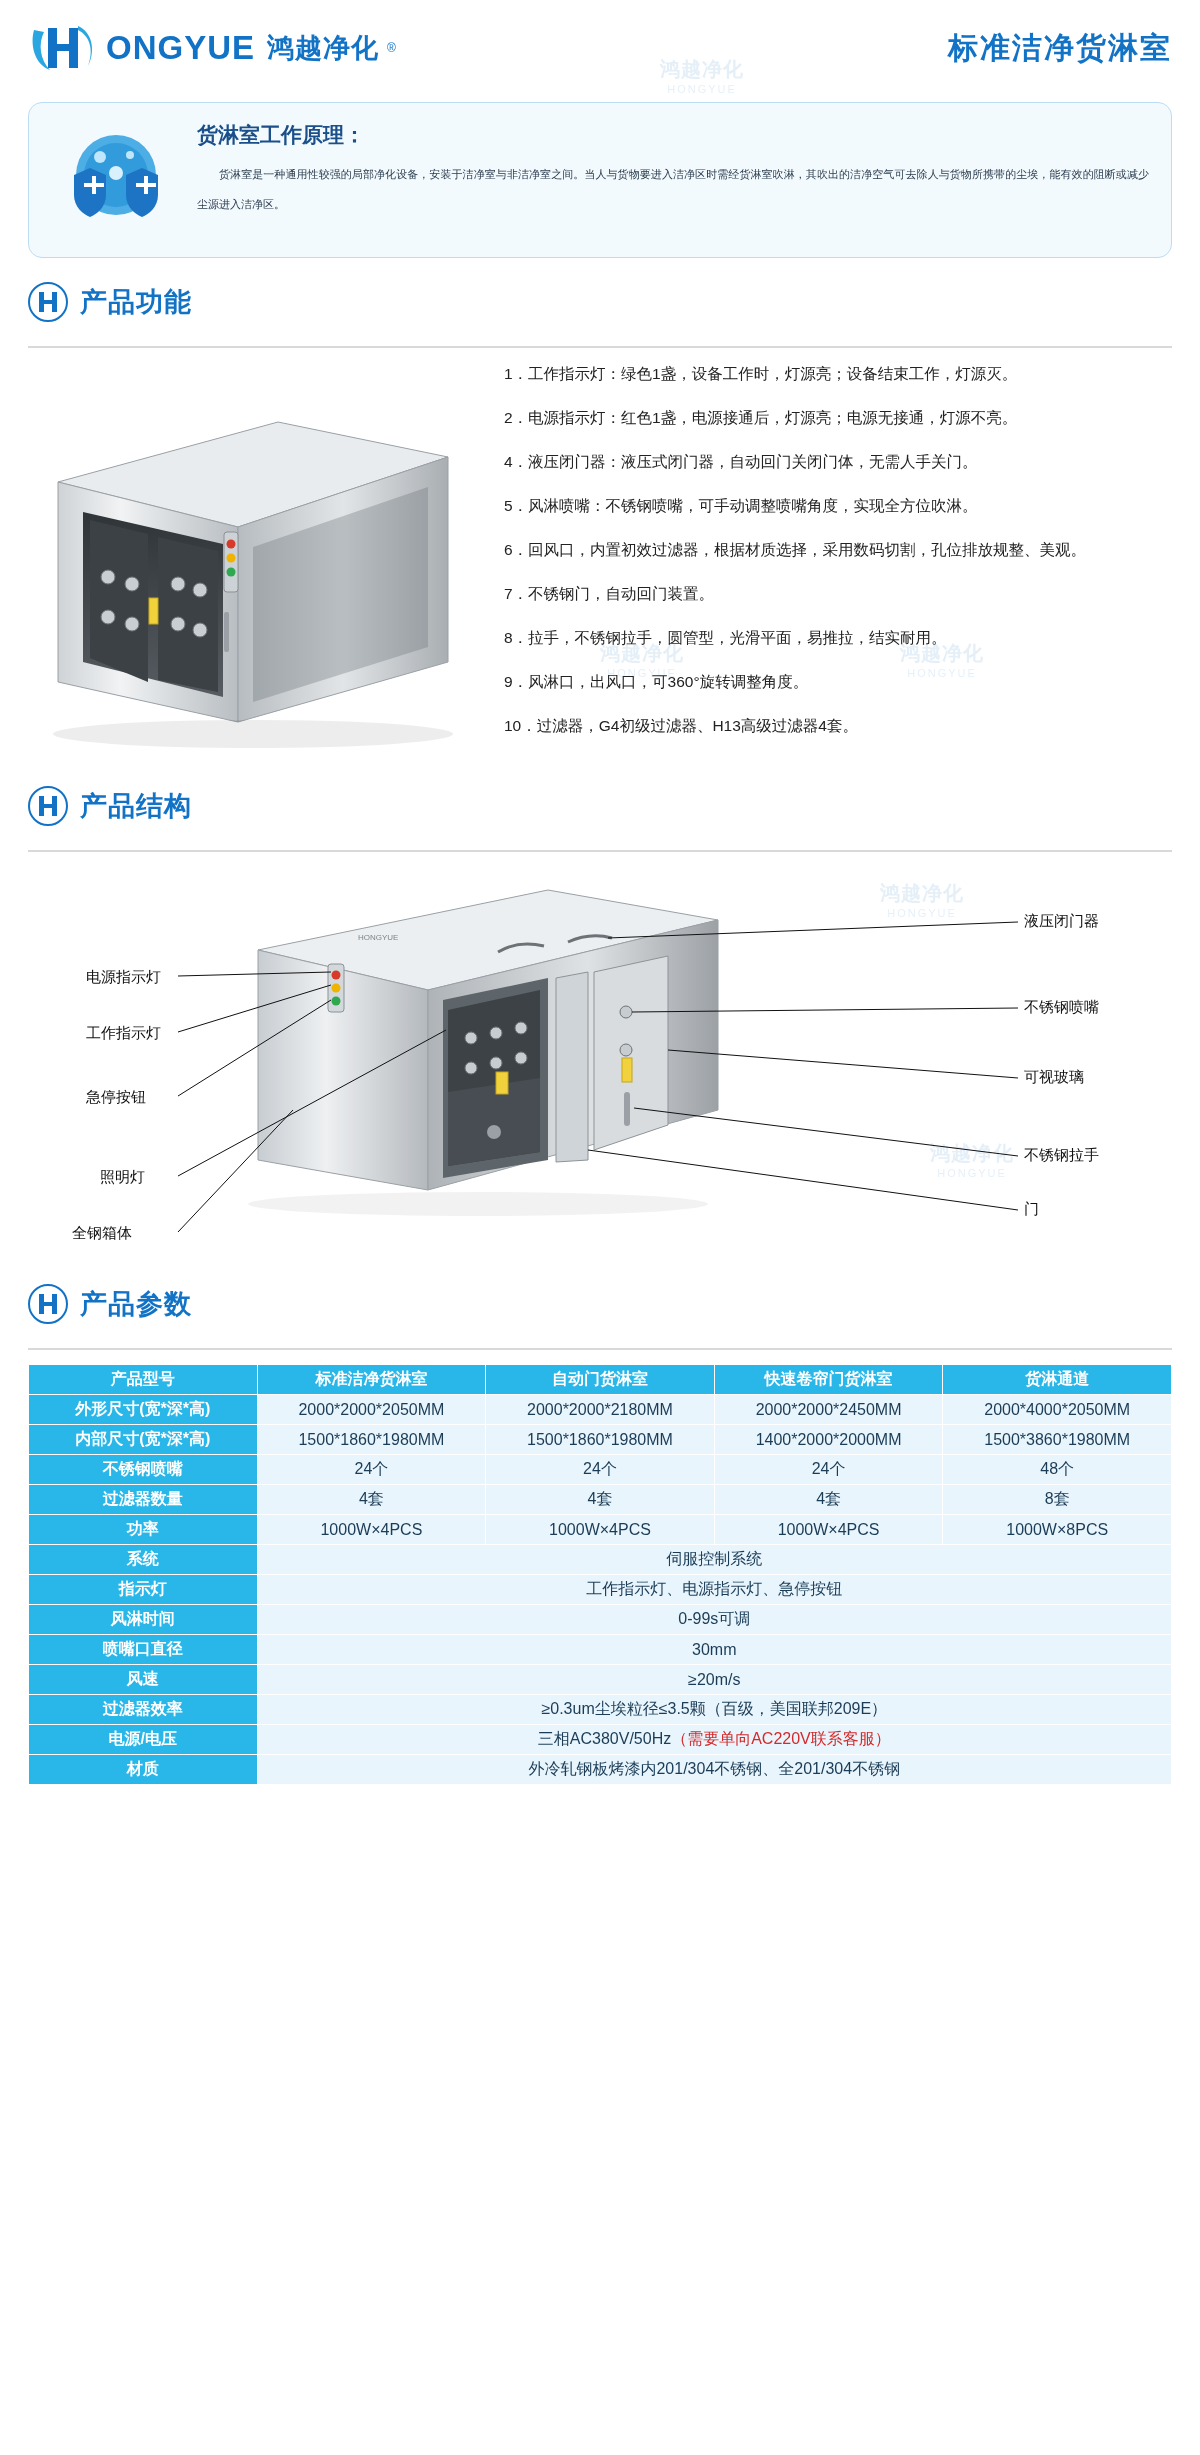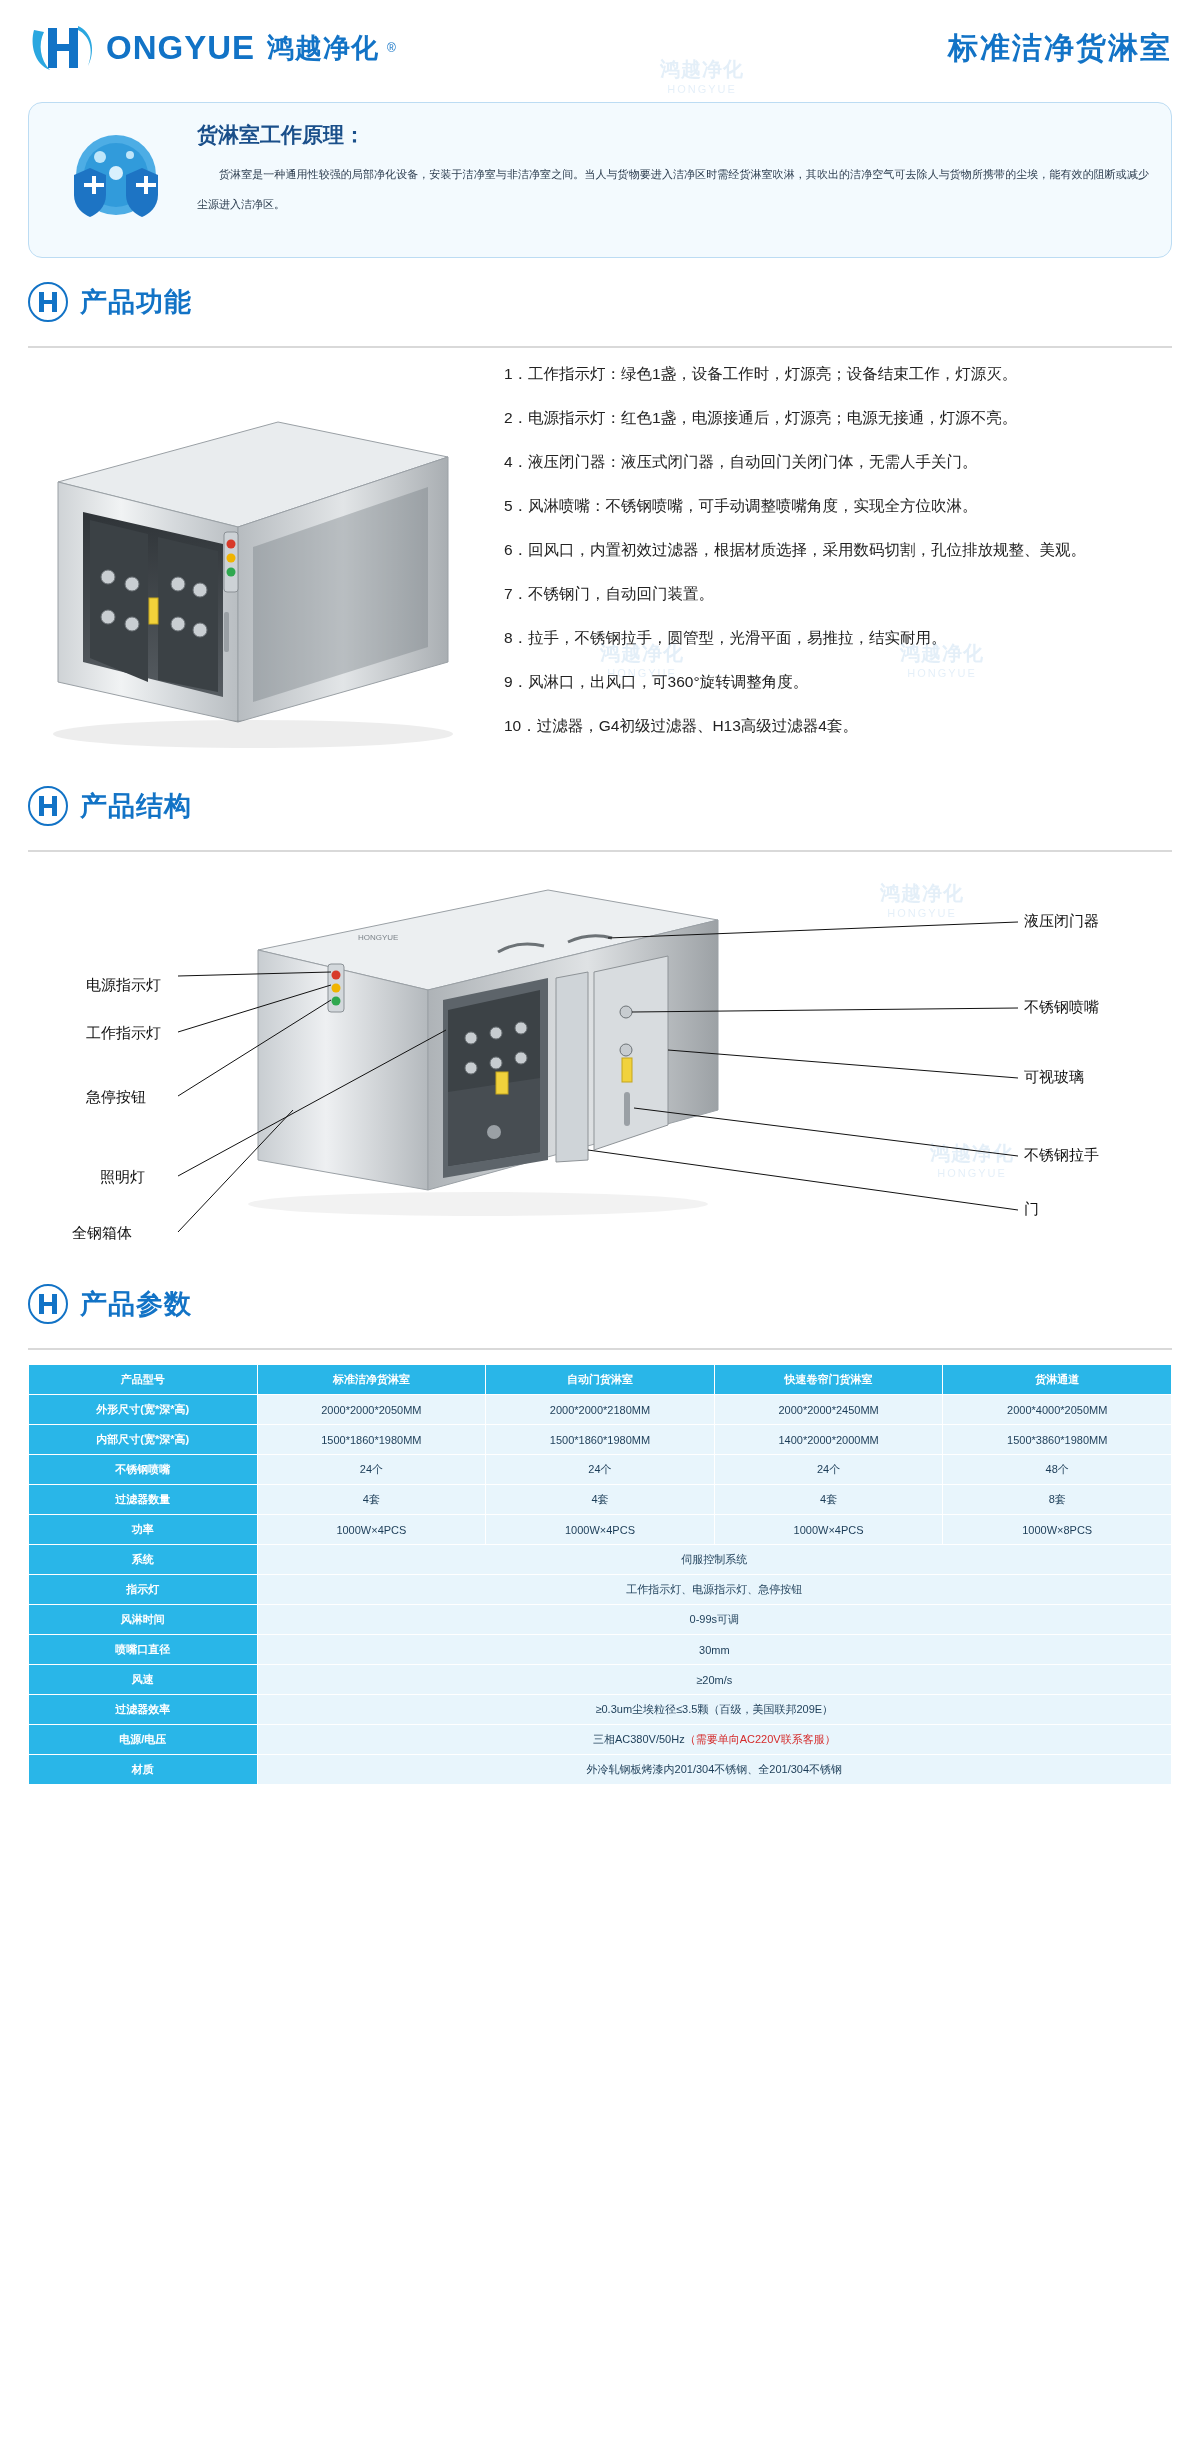--- a/index.html
+++ b/index.html
@@ -62,21 +62,21 @@
 
   
   .struct-wrap { position:relative; height:400px; margin-top:8px; }
   .struct-label { position:absolute; font-size:15px; color:#111; white-space:nowrap; }
 
   
   table.params { width:100%; border-collapse:collapse; margin-top:14px; table-layout:fixed; }
   table.params td {
     border:1px solid #ffffff;
     text-align:center;
-    font-size:11px;
+    font-size:16px;
     height:30px;
     padding:3px 4px;
     color:#1b3c57;
     background:#e8f5fc;
   }
   table.params td.hdr { background:#29b6e8; color:#fff; font-weight:bold; }
   table.params td.rowhdr { background:#29b6e8; color:#ffffff; font-weight:bold; width:160px; }
   .note-red { color:#d42a2a; }
 
   
@@ -333,21 +333,21 @@
 
         <line x1="580" y1="78" x2="990" y2="62" stroke="#111" stroke-width="1"></line>
         <line x1="604" y1="152" x2="990" y2="148" stroke="#111" stroke-width="1"></line>
         <line x1="640" y1="190" x2="990" y2="218" stroke="#111" stroke-width="1"></line>
         <line x1="606" y1="248" x2="990" y2="296" stroke="#111" stroke-width="1"></line>
         <line x1="560" y1="290" x2="990" y2="350" stroke="#111" stroke-width="1"></line>
 
         <ellipse cx="450" cy="344" rx="230" ry="12" fill="#000" opacity="0.05"></ellipse>
       </svg>
 
-      <div class="struct-label" style="left:58px;top:116px;text-align:right;">电源指示灯</div>
+      <div class="struct-label" style="left:58px;top:108px;text-align:right;">电源指示灯</div>
       <div class="struct-label" style="left:58px;top:164px;">工作指示灯</div>
       <div class="struct-label" style="left:58px;top:228px;">急停按钮</div>
       <div class="struct-label" style="left:72px;top:308px;">照明灯</div>
       <div class="struct-label" style="left:44px;top:364px;">全钢箱体</div>
 
       <div class="struct-label" style="left:996px;top:52px;">液压闭门器</div>
       <div class="struct-label" style="left:996px;top:138px;">不锈钢喷嘴</div>
       <div class="struct-label" style="left:996px;top:208px;">可视玻璃</div>
       <div class="struct-label" style="left:996px;top:286px;">不锈钢拉手</div>
       <div class="struct-label" style="left:996px;top:340px;">门</div>

